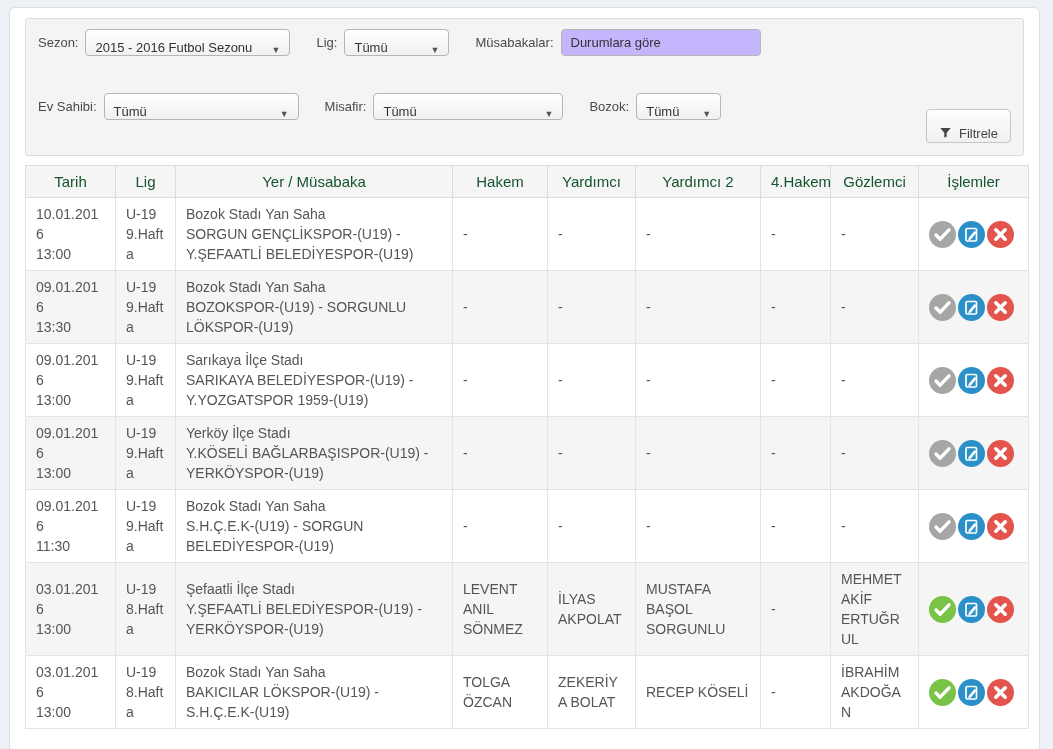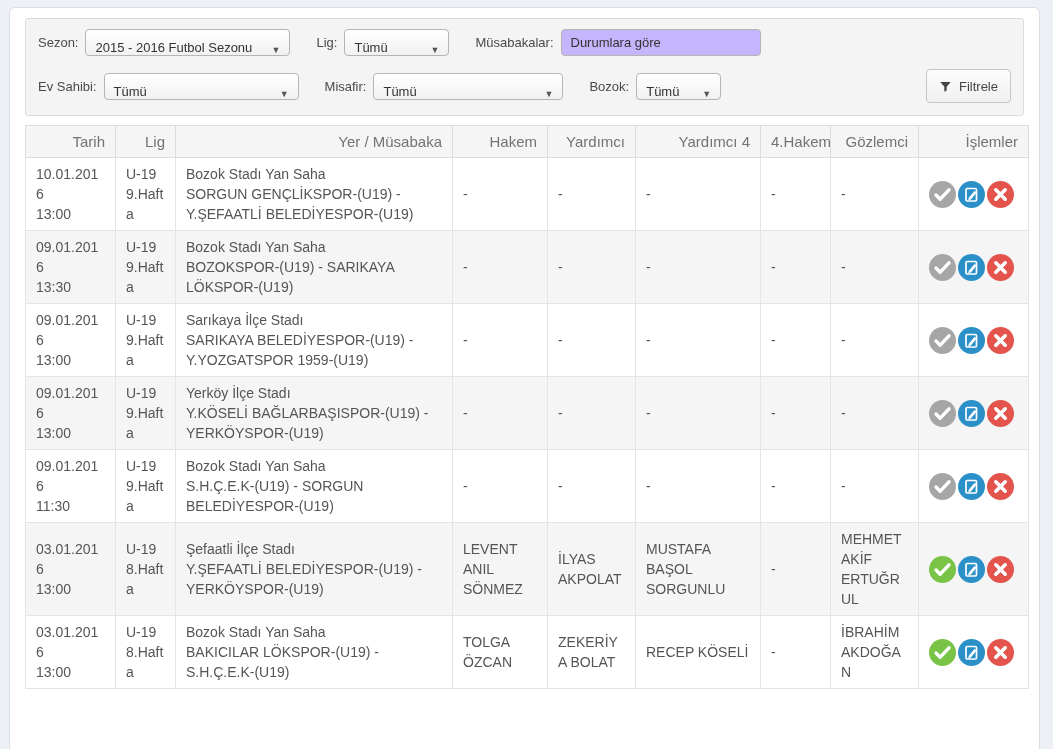--- a/index.html
+++ b/index.html
@@ -53,29 +53,29 @@
   .sel .caret { font-size: 9px; color: #555; margin-left: 10px; }
   .f-input { background: #c4b5fd; padding: 0 9px; font-family: inherit; }
   .gap { width: 26px; flex: none; }
   .w205 { width: 205px; } .w105 { width: 105px; } .w200 { width: 200px; }
   .w195 { width: 195px; } .w190 { width: 190px; } .w85 { width: 85px; }
   .filtrele-btn {
     margin-left: auto;
     background: linear-gradient(#fdfdfd, #f0f0f0);
     border: 1px solid #c6c6c6; border-radius: 4px;
     height: 28px; padding: 16px 12px; font-size: 13px; color: #444;
-    display: inline-flex; align-items: center; gap: 7px;
-    cursor: pointer; font-family: inherit;
+    display: inline-flex; gap: 7px;
+    cursor: pointer; font-family: inherit; margin-top: 40px;
   }
   
   table { width: 100%; border-collapse: collapse; table-layout: fixed; margin-top: 9px; }
   th {
     background: #f5f5f5; border: 1px solid #dcdcdc;
-    font-weight: normal; font-size: 15px; color: #737373;
-    text-align: right; padding: 7px 10px;
+    font-weight: normal; font-size: 15px; color: #14532d;
+    text-align: center; padding: 7px 10px;
   }
   td {
     border: 1px solid #e4e4e4;
     padding: 6px 10px; font-size: 14px; color: #555;
     line-height: 20px; vertical-align: middle;
     overflow-wrap: break-word;
   }
   tr.striped td { background: #f5f5f5; }
   .actions { display: flex; align-items: center; gap: 2px; }
   .act-icon { width: 27px; height: 27px; display: inline-flex; cursor: pointer; }
@@ -143,21 +143,21 @@
         <col style="width:88px">
         <col style="width:110px">
     </colgroup>
     <thead>
         <tr>
           <th>Tarih</th>
           <th>Lig</th>
           <th>Yer / Müsabaka</th>
           <th>Hakem</th>
           <th>Yardımcı</th>
-          <th>Yardımcı 4</th>
+          <th>Yardımcı 2</th>
           <th>4.Hakem</th>
           <th>Gözlemci</th>
           <th>İşlemler</th>
         </tr>
       </thead>
     <tbody>
         <tr>
           <td>
             <div>10.01.2016</div>
             <div>13:00</div>
@@ -213,21 +213,21 @@
           <td>
             <div>09.01.2016</div>
             <div>13:30</div>
           </td>
           <td>
             <div>U-19</div>
             <div>9.Hafta</div>
           </td>
           <td>
             <div>Bozok Stadı Yan Saha</div>
-            <div>BOZOKSPOR-(U19) - SARIKAYA LÖKSPOR-(U19)</div>
+            <div>BOZOKSPOR-(U19) - SORGUNLU LÖKSPOR-(U19)</div>
           </td>
           <td>
             <div>-</div>
           </td>
           <td>
             <div>-</div>
           </td>
           <td>
             <div>-</div>
           </td>

